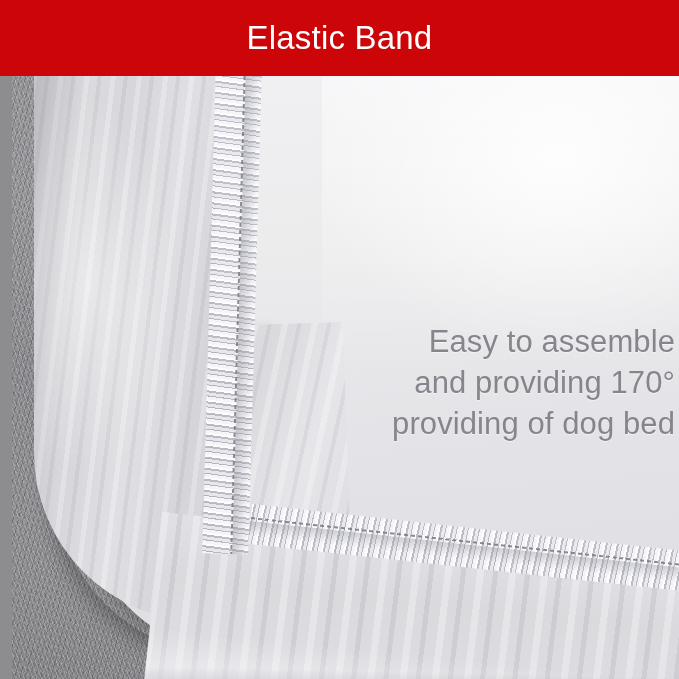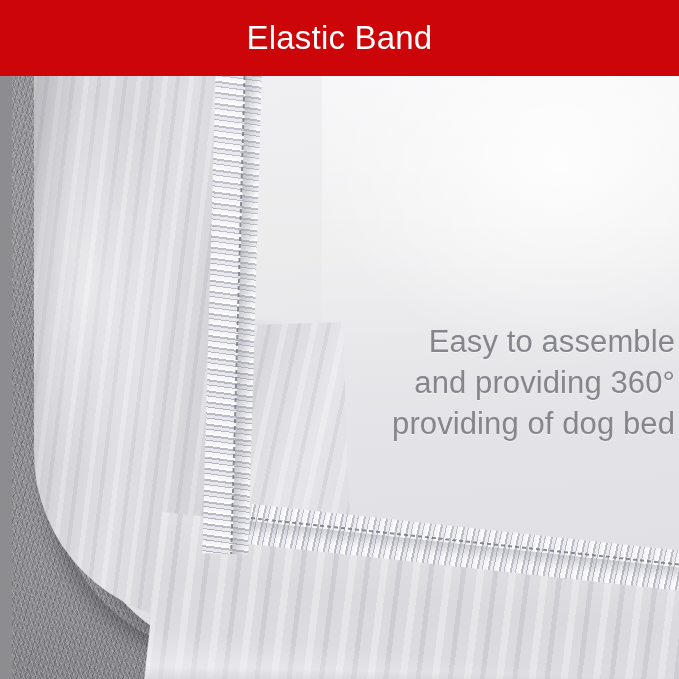--- a/index.html
+++ b/index.html
@@ -355,21 +355,21 @@
     <div class="seam-h">
       <div class="ruche"></div>
       <div class="stitch"></div>
       <div class="shadow-b"></div>
     </div>
 
     <div class="hem-shadow"></div>
 
     <div class="caption">
       <span class="caption-line">Easy to assemble</span>
-      <span class="caption-line">and providing 360°</span>
+      <span class="caption-line">and providing 170°</span>
       <span class="caption-line">providing of dog bed</span>
     </div>
 
   </div>
 
   <div class="banner">
     <div class="banner-title">Elastic Band</div>
   </div>
 
 </div>

